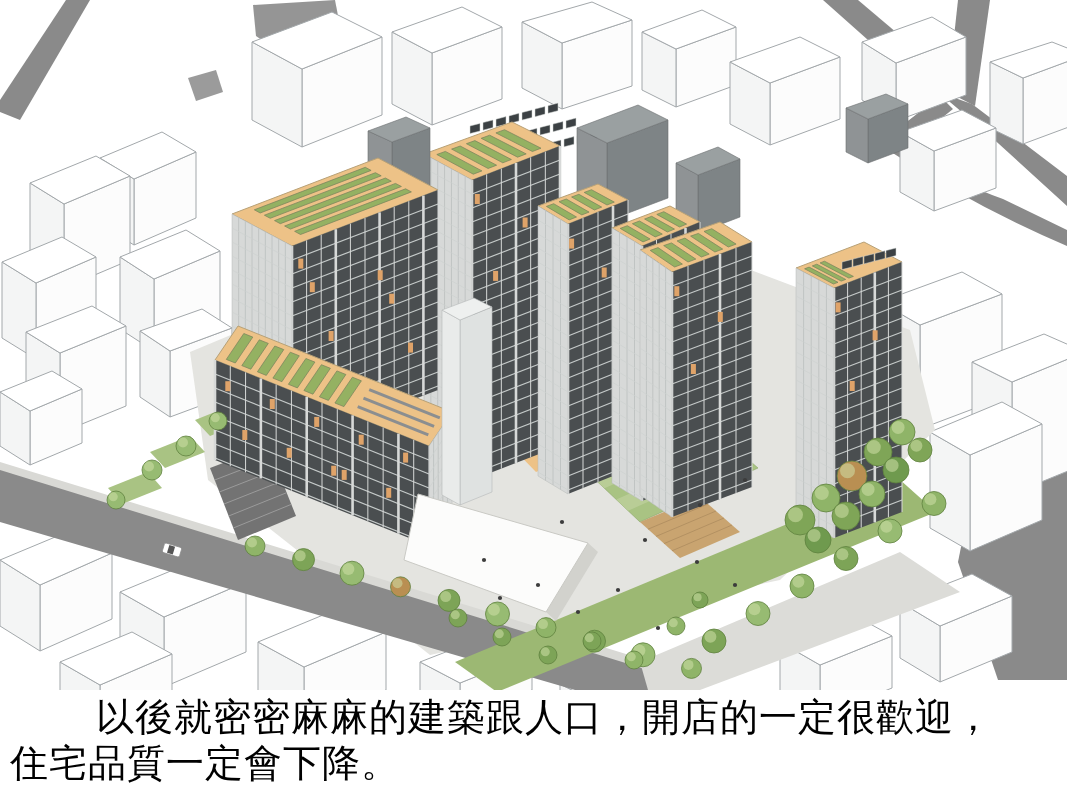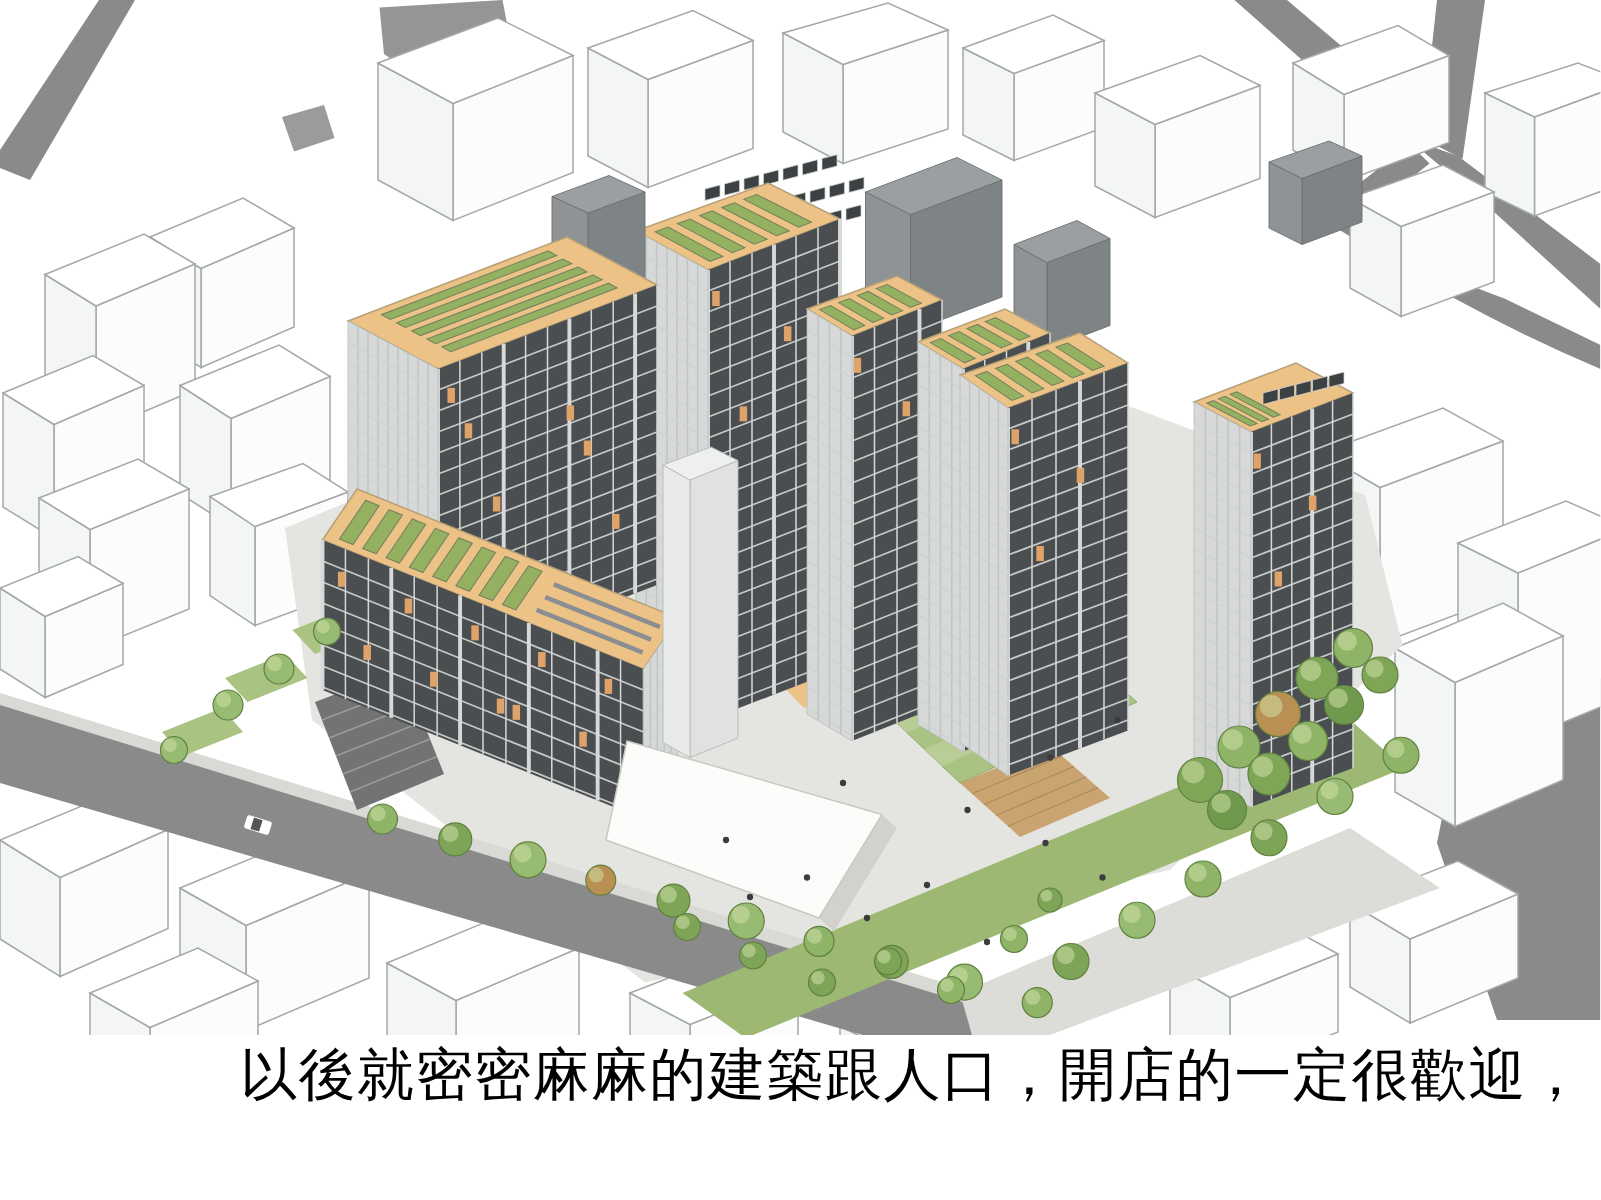--- a/index.html
+++ b/index.html
@@ -1,17 +1,17 @@
 <!DOCTYPE html>
 <html style="--background: #ffffff; --text: #000000; --road: #8a8a8a; --sidewalk: #d9d9d5; --paving: #e4e4e0; --wire_stroke: #a3a8ab; --wire_face: #f4f5f5; --facade_dark: #4a4e50; --facade_light: #d7d9d8; --floor_line: #c5cac9; --accent_orange: #dfa369; --roof_deck: #edc287; --roof_green: #94b162; --roof_green_edge: #75805c; --lawn: #a9c383; --lawn_stripe: #bccf9a; --lawn_dark: #9cb873; --tree_green: #8fb468; --tree_dark_edge: #60813f; --tree_autumn: #b98f52; --mech_top: #9aa0a1; --mech_side: #7e8486; --solar: #3c4144; --canopy: #fcfcfb; --wood_deck: #c9a470; --stair_dark: #737373;"><head>
 <meta charset="utf-8">
 <style>
   html,body{margin:0;padding:0;background:#fff;}
   #slide{position:relative;width:1067px;height:800px;background:#ffffff;overflow:hidden;
-         font-family:"Liberation Serif","DejaVu Serif",serif;text-align:right;}
+         font-family:"Liberation Serif","DejaVu Serif",serif;}
   #scene{display:block;}
   .caption{color:var(--text,#000);font-size:38px;line-height:46px;padding:4px 10px 0 10px;
            letter-spacing:1px;}
   .caption p{margin:0;}
   .caption .l1{text-indent:86px;}
 </style>
 </head>
 <body>
 
 <div id="slide">
@@ -693,14 +693,15 @@
         <circle cx="735" cy="585" r="2.1" fill="#3c3c3c"></circle>
         <circle cx="645" cy="540" r="2.1" fill="#3c3c3c"></circle>
         <circle cx="562" cy="522" r="2.1" fill="#3c3c3c"></circle>
         <circle cx="484" cy="560" r="2.1" fill="#3c3c3c"></circle>
         <circle cx="700" cy="505" r="2.1" fill="#3c3c3c"></circle>
         <circle cx="745" cy="480" r="2.1" fill="#3c3c3c"></circle>
       </g>
     </svg>
   <div class="caption">
     <p class="l1">以後就密密麻麻的建築跟人口，開店的一定很歡迎，</p>
+    <p class="l2">住宅品質一定會下降。</p>
   </div>
 </div>
 
 </body></html>

